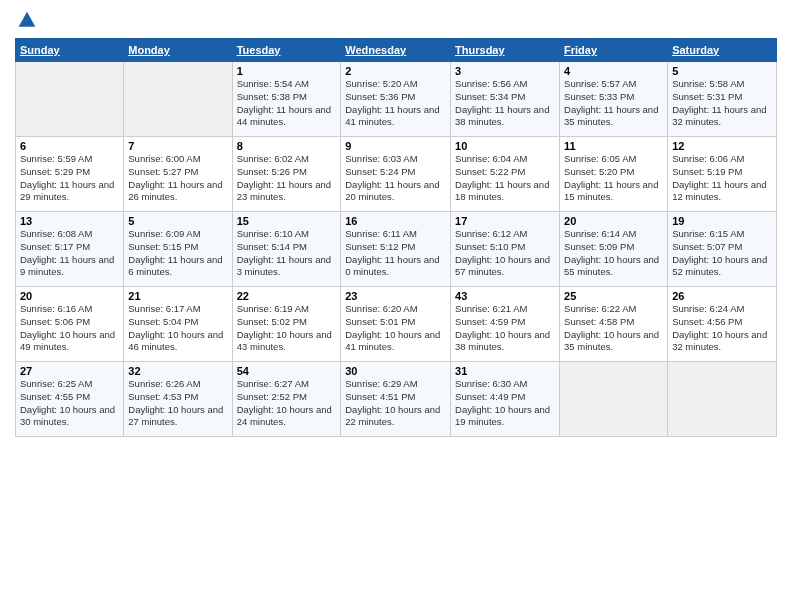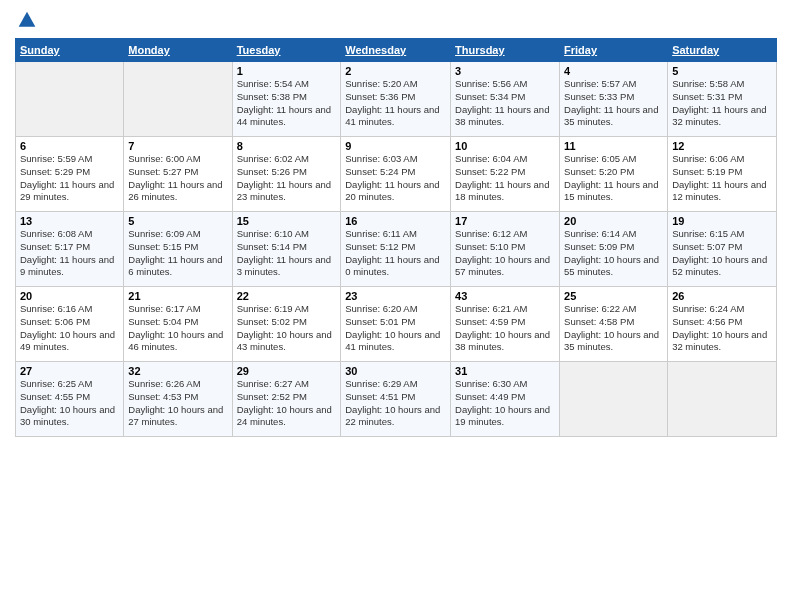--- a/index.html
+++ b/index.html
@@ -293,21 +293,21 @@
 Sunset: 4:55 PM
 Daylight: 10 hours and 30 minutes.</div>
           </td>
           <td>
             <div class="day-number">32</div>
             <div class="day-detail">Sunrise: 6:26 AM
 Sunset: 4:53 PM
 Daylight: 10 hours and 27 minutes.</div>
           </td>
           <td>
-            <div class="day-number">29</div>
+            <div class="day-number">54</div>
             <div class="day-detail">Sunrise: 6:27 AM
 Sunset: 2:52 PM
 Daylight: 10 hours and 24 minutes.</div>
           </td>
           <td>
             <div class="day-number">30</div>
             <div class="day-detail">Sunrise: 6:29 AM
 Sunset: 4:51 PM
 Daylight: 10 hours and 22 minutes.</div>
           </td>

